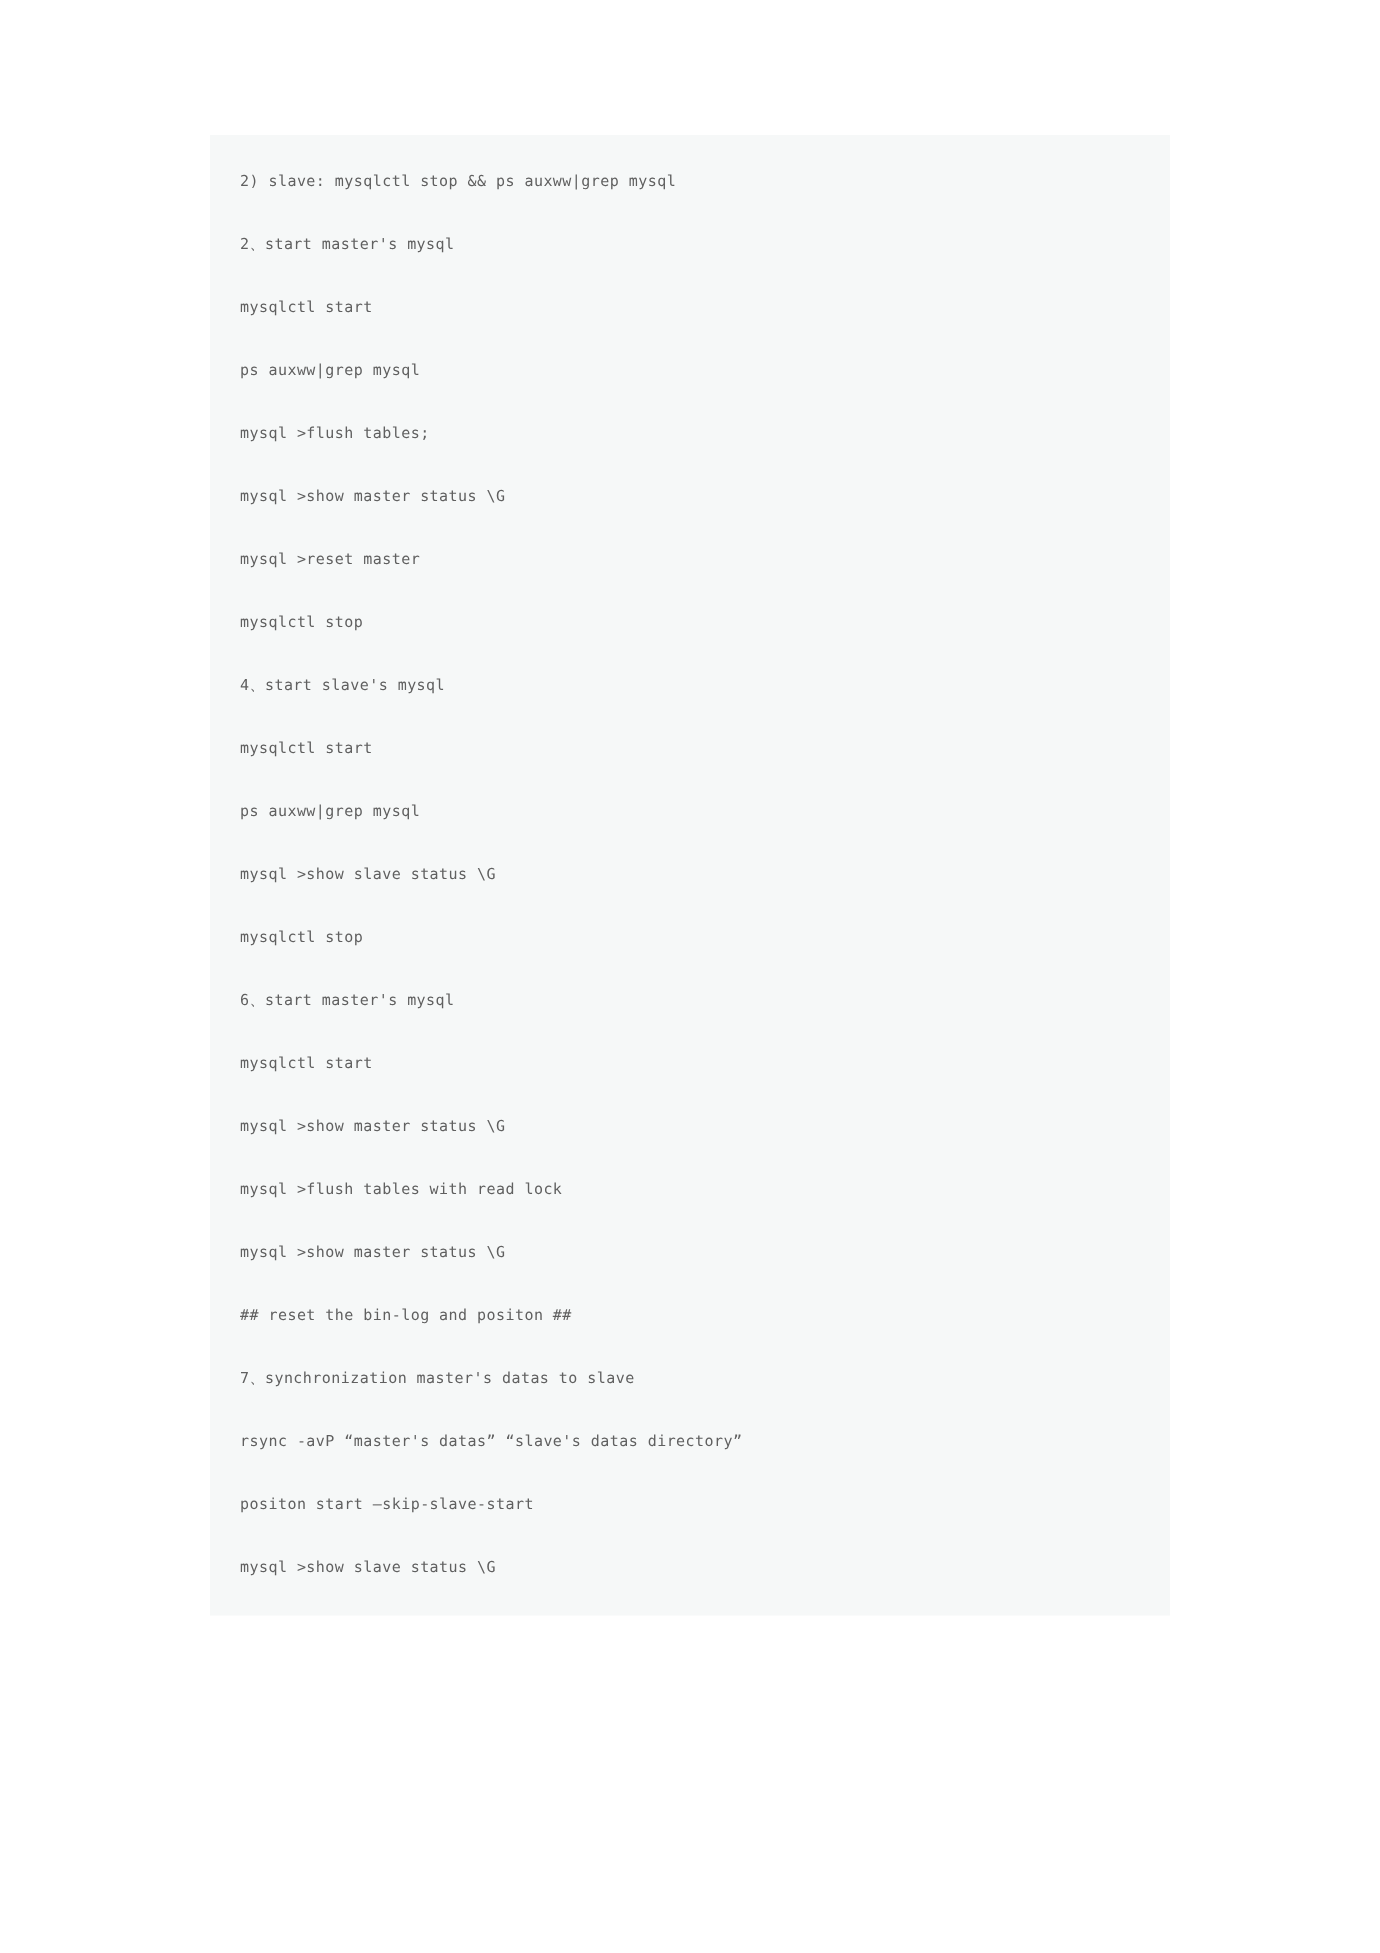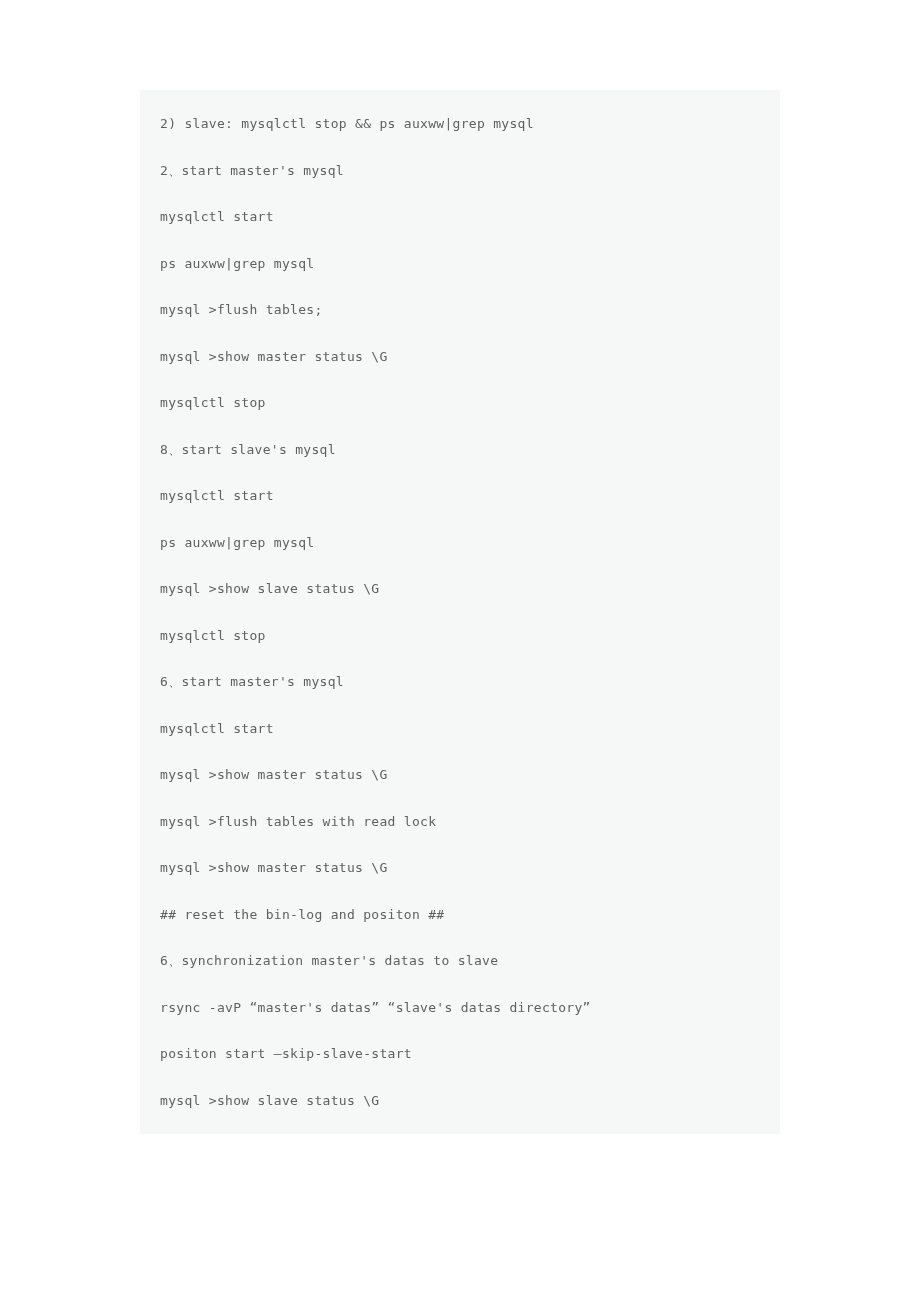--- a/index.html
+++ b/index.html
@@ -13,21 +13,21 @@
       width: 920px;
       min-height: 1302px;
       padding: 0;
     }
     .code-block {
       background: #f6f8f8;
       margin: 90px 140px 90px 140px;
       padding: 24px 0;
     }
     .line {
-      font-size: 13px;
+      font-size: 10px;
       color: #606060;
       padding: 0 20px;
       line-height: 1.5;
       margin-bottom: 27px;
       white-space: pre-wrap;
       letter-spacing: 0.3px;
     }
     .line:last-child {
       margin-bottom: 0;
     }
@@ -35,29 +35,30 @@
 </head>
 <body>
 
 <div class="code-block">
   <div class="line">2) slave: mysqlctl stop &amp;&amp; ps auxww|grep mysql</div>
   <div class="line">2、start master's mysql</div>
   <div class="line">mysqlctl start</div>
   <div class="line">ps auxww|grep mysql</div>
   <div class="line">mysql &gt;flush tables;</div>
   <div class="line">mysql &gt;show master status \G</div>
+  <div class="line">mysql &gt;reset master</div>
   <div class="line">mysqlctl stop</div>
-  <div class="line">8、start slave's mysql</div>
+  <div class="line">4、start slave's mysql</div>
   <div class="line">mysqlctl start</div>
   <div class="line">ps auxww|grep mysql</div>
   <div class="line">mysql &gt;show slave status \G</div>
   <div class="line">mysqlctl stop</div>
   <div class="line">6、start master's mysql</div>
   <div class="line">mysqlctl start</div>
   <div class="line">mysql &gt;show master status \G</div>
   <div class="line">mysql &gt;flush tables with read lock</div>
   <div class="line">mysql &gt;show master status \G</div>
   <div class="line">## reset the bin-log and positon ##</div>
-  <div class="line">6、synchronization master's datas to slave</div>
+  <div class="line">7、synchronization master's datas to slave</div>
   <div class="line">rsync -avP “master's datas” “slave's datas directory”</div>
   <div class="line">positon start –skip-slave-start</div>
   <div class="line">mysql &gt;show slave status \G</div>
 </div>
 
 </body></html>

